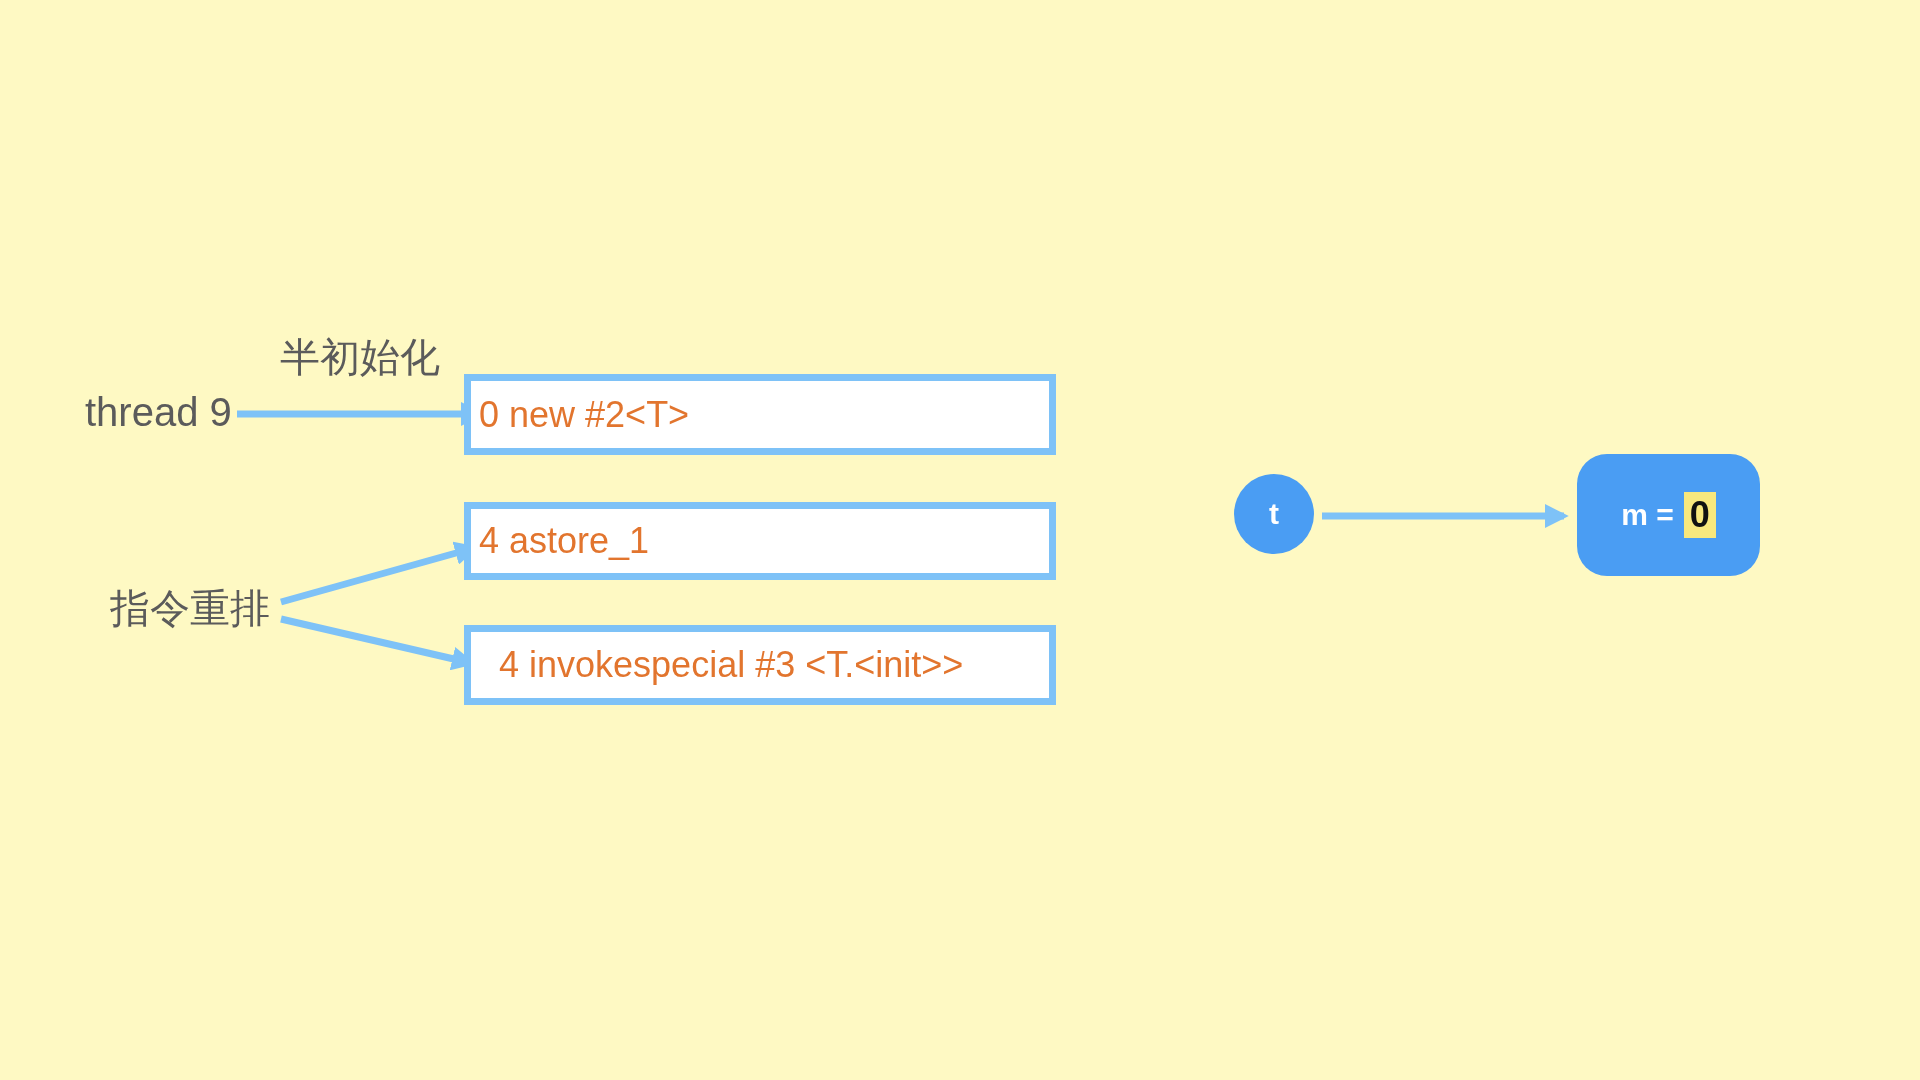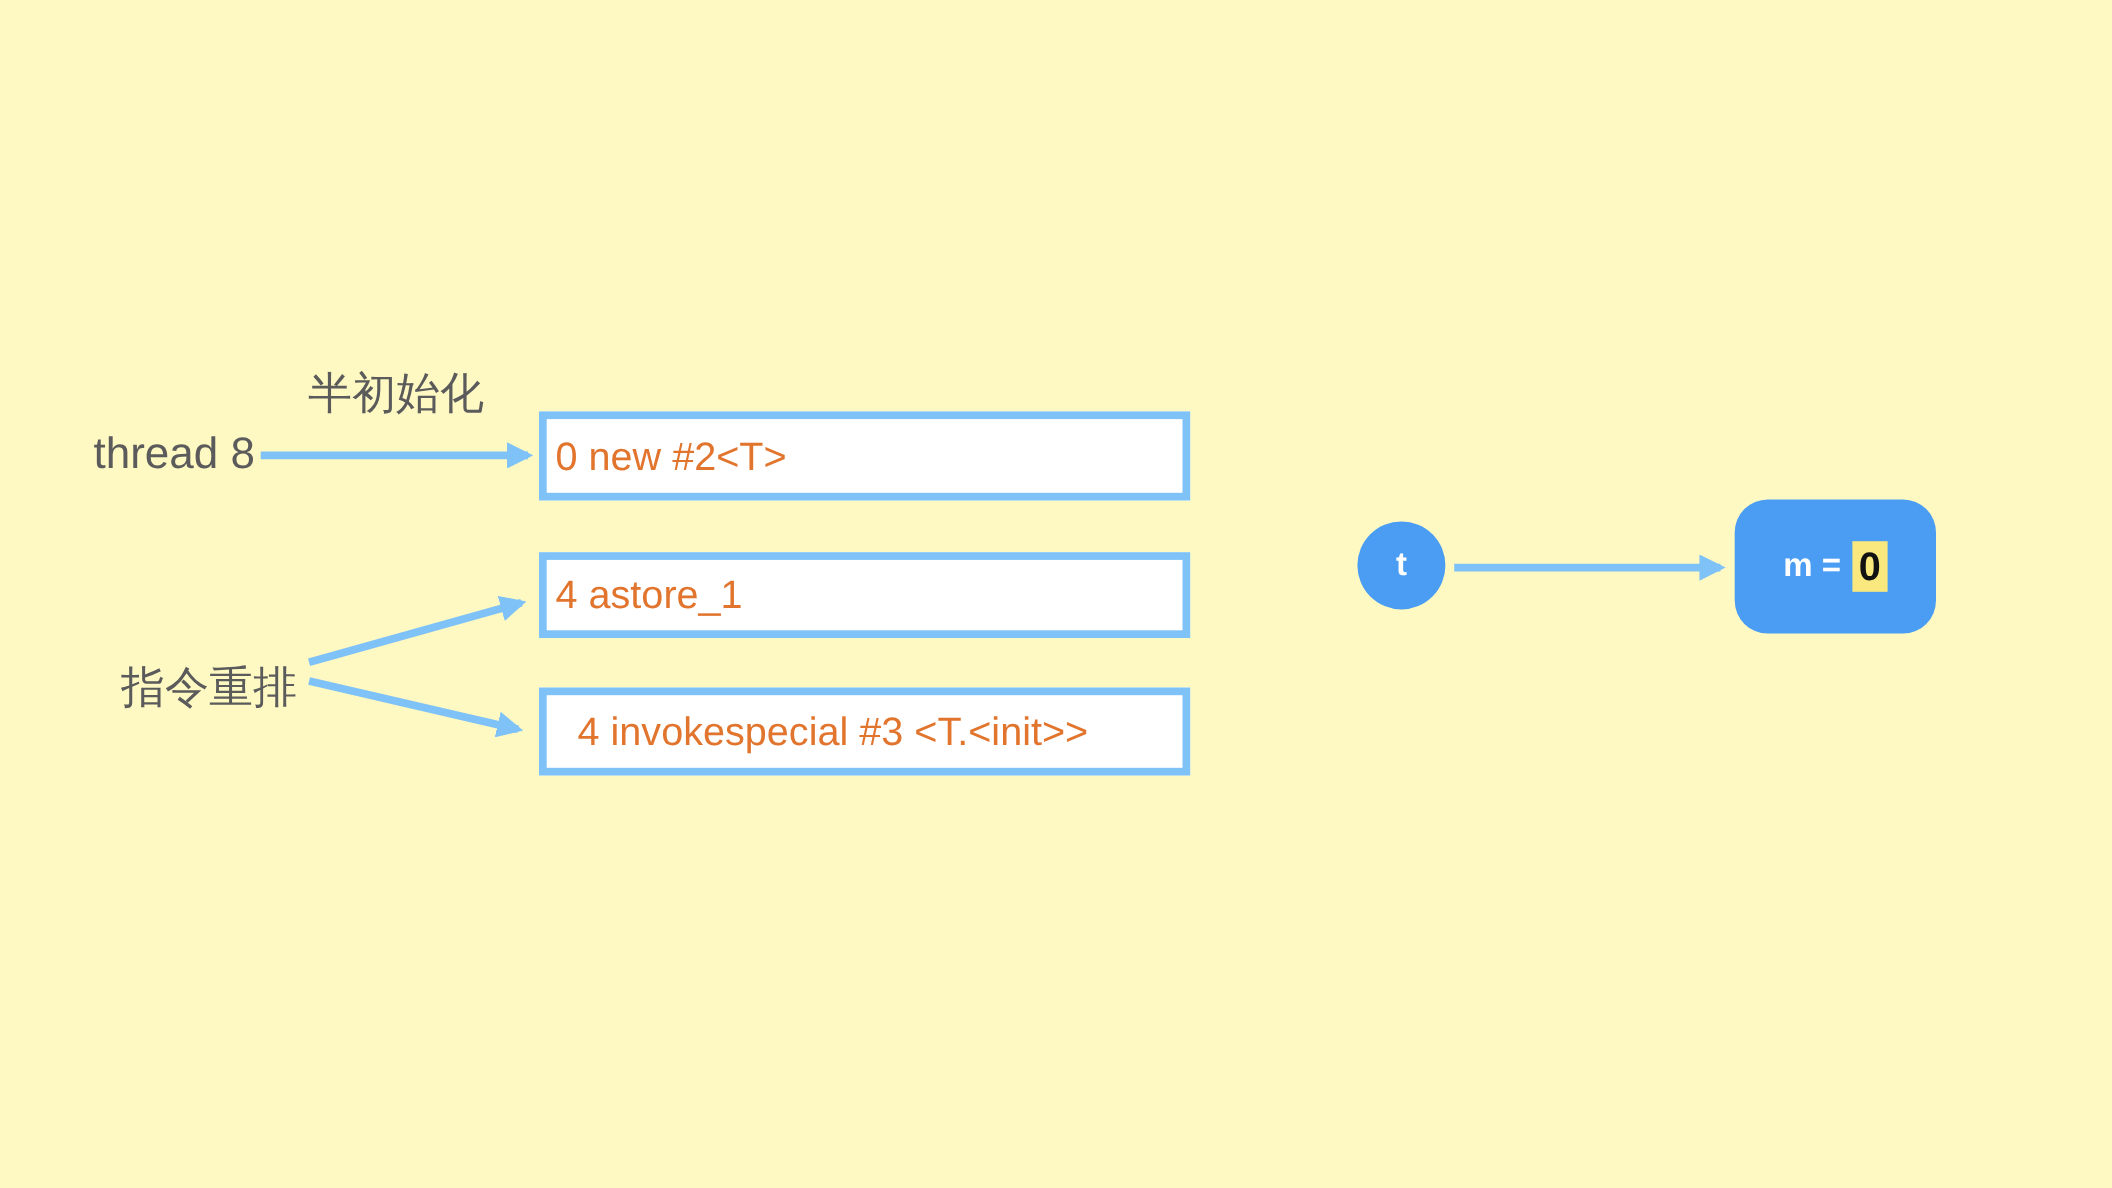--- a/index.html
+++ b/index.html
@@ -23,24 +23,24 @@
     pointer-events: none;
   }
   .label {
     position: absolute;
     color: #5b5b5b;
     font-size: 40px;
     white-space: nowrap;
   }
   .label-half-init { left: 280px; top: 330px; }
   .label-thread1  { left: 85px;  top: 390px; }
-  .label-reorder  { left: 110px; top: 597px; }
+  .label-reorder  { left: 110px; top: 581px; }
   .ibox {
     position: absolute;
-    left: 490px;
+    left: 464px;
     width: 592px;
     border: 7px solid #7ec2f7;
     background: #ffffff;
     box-sizing: border-box;
     display: flex;
     align-items: center;
   }
   .ibox span {
     color: #e2752e;
     font-size: 36px;
@@ -108,21 +108,21 @@
       </marker>
     </defs>
     <line x1="237" y1="414" x2="480" y2="414" stroke="#7ec2f7" stroke-width="7" marker-end="url(#ah)"></line>
     <line x1="281" y1="602" x2="474" y2="548" stroke="#7ec2f7" stroke-width="7" marker-end="url(#ah)"></line>
     <line x1="281" y1="619" x2="471" y2="663" stroke="#7ec2f7" stroke-width="7" marker-end="url(#ah)"></line>
     <line x1="1322" y1="516" x2="1564" y2="516" stroke="#7ec2f7" stroke-width="7" marker-end="url(#ah)"></line>
   </svg>
 
   <div class="label label-half-init">半初始化</div>
 
-  <div class="label label-thread1">thread 8</div>
+  <div class="label label-thread1">thread 9</div>
 
   <div class="label label-reorder">指令重排</div>
 
   <div class="ibox ibox-1">
     <span>0 new #2&lt;T&gt;</span>
   </div>
 
   <div class="ibox ibox-2">
     <span>4 astore_1</span>
   </div>

